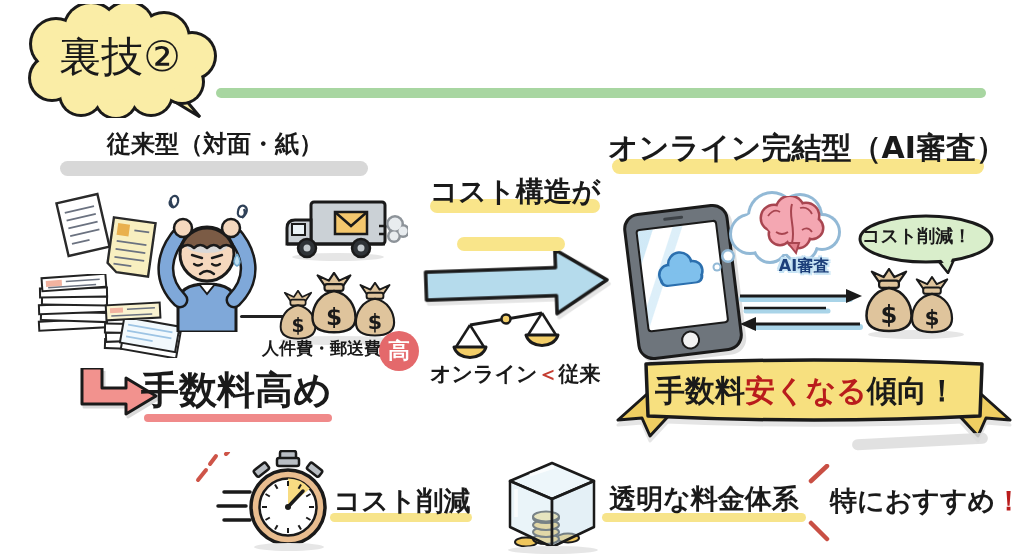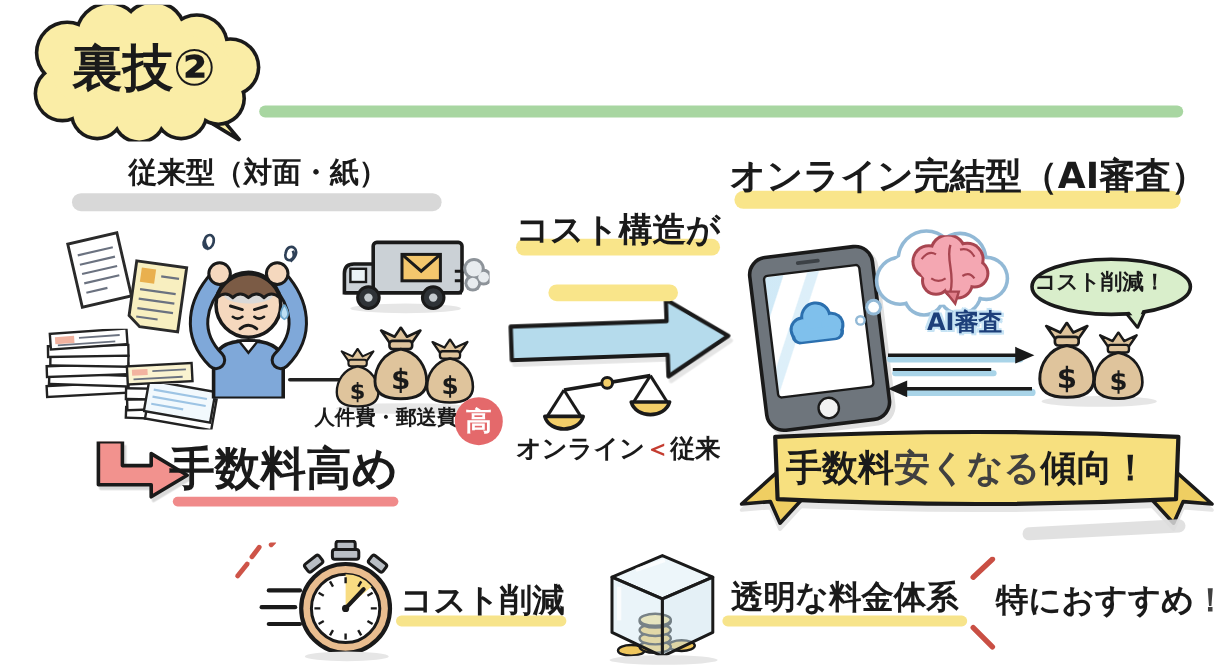--- a/index.html
+++ b/index.html
@@ -5,21 +5,21 @@
   html,body{margin:0;padding:0;background:#ffffff;}
   .canvas{
     position:relative;width:1024px;height:559px;background:#ffffff;overflow:hidden;
     font-family:"DejaVu Sans","Liberation Sans",sans-serif;color:#1a1a1a;
   }
   .abs{position:absolute;}
   .jp{font-weight:800;line-height:1.1;white-space:nowrap;}
 
   
   .cloud-badge{left:14px;top:4px;width:212px;height:114px;}
-  .cloud-badge-label{left:14px;top:4px;width:212px;height:106px;display:flex;align-items:center;justify-content:center;font-size:42px;font-weight:700;}
+  .cloud-badge-label{left:14px;top:4px;width:212px;height:106px;display:flex;align-items:center;justify-content:center;font-size:42px;font-weight:400;}
   .main-title{left:228px;top:30px;font-size:37px;letter-spacing:-1.5px;}
   .title-underline{left:216px;top:88px;width:770px;height:10px;background:#A8D6A1;border-radius:6px;}
 
   
   .trad-heading{left:55px;top:131px;width:320px;text-align:center;font-size:24px;z-index:2;}
   .trad-heading-bar{left:60px;top:161px;width:308px;height:15px;background:#D8D8D8;border-radius:8px;z-index:1;}
   .paper-white{left:60px;top:196px;width:46px;height:58px;transform:rotate(-13deg);}
   .paper-yellow{left:108px;top:218px;width:46px;height:58px;transform:rotate(8deg);}
   .stack-1{left:36px;top:274px;width:76px;height:60px;}
   .stack-2{left:102px;top:298px;width:62px;height:56px;}
@@ -52,31 +52,31 @@
   .online-heading-hl{left:612px;top:159px;width:372px;height:15px;background:#F9E58A;border-radius:8px;z-index:1;}
   .phone{left:630px;top:208px;width:100px;height:142px;transform:rotate(-7deg);background:#6E757C;border:3.5px solid #1a1a1a;border-radius:16px;box-shadow:3px 4px 0 rgba(0,0,0,.12);}
   .phone-screen{left:9px;top:13px;width:78px;height:100px;background:
      linear-gradient(115deg, rgba(193,226,244,.75) 12%, rgba(193,226,244,0) 13% 28%, rgba(193,226,244,.55) 29% 36%, rgba(193,226,244,0) 37%),#ffffff;
      border:2.5px solid #1a1a1a;border-radius:4px;}
   .phone-cloud{left:21px;top:38px;width:56px;height:42px;}
   .phone-home{left:41px;top:120px;width:15px;height:15px;border:2.5px solid #1a1a1a;border-radius:50%;background:#f2f2f2;}
   .phone-speaker{left:38px;top:5px;width:20px;height:3px;background:#3c4146;border-radius:2px;}
   .thought-bubble{left:712px;top:184px;width:140px;height:92px;}
   .brain{left:756px;top:196px;width:72px;height:60px;}
-  .ai-label{left:748px;top:257px;width:112px;text-align:center;font-size:20px;color:#1d3f7a;
+  .ai-label{left:748px;top:257px;width:112px;text-align:center;font-size:16px;color:#1d3f7a;
     text-shadow:2px 0 0 #C6E3F4,-2px 0 0 #C6E3F4,0 2px 0 #C6E3F4,0 -2px 0 #C6E3F4,2px 2px 0 #C6E3F4,-2px -2px 0 #C6E3F4;}
   .exchange-arrows{left:738px;top:286px;width:126px;height:50px;}
   .speech-bubble{left:856px;top:214px;width:142px;height:60px;}
   .speech-bubble-label{left:862px;top:226px;width:132px;text-align:left;font-size:18px;}
   .bag-d{left:862px;top:268px;width:54px;height:65px;}
   .bag-e{left:908px;top:276px;width:48px;height:58px;}
   .bag-shadow-right{left:868px;top:330px;width:96px;height:9px;background:#E6E6E6;border-radius:50%;}
   .banner{left:616px;top:356px;width:396px;height:92px;filter:drop-shadow(0 5px 0 rgba(0,0,0,.10));}
   .banner-label{left:642px;top:374px;width:328px;text-align:center;font-size:30px;z-index:2;}
-  .banner-red{color:#404040;}
+  .banner-red{color:#b91c1c;}
 
   
   .speed-dashes{left:192px;top:452px;width:40px;height:34px;}
   .speed-lines{left:216px;top:486px;width:38px;height:42px;}
   .stopwatch{left:248px;top:450px;width:80px;height:100px;}
   .watch-shadow{left:254px;top:543px;width:70px;height:8px;background:#E6E6E6;border-radius:50%;}
   .benefit-speed{left:332px;top:486px;width:140px;text-align:center;font-size:27px;z-index:2;}
   .benefit-speed-ul{left:330px;top:513px;width:142px;height:9px;background:#F7E48B;border-radius:5px;z-index:1;}
   .cube{left:502px;top:455px;width:100px;height:100px;}
   .cube-shadow{left:508px;top:546px;width:90px;height:8px;background:#E6E6E6;border-radius:50%;}

